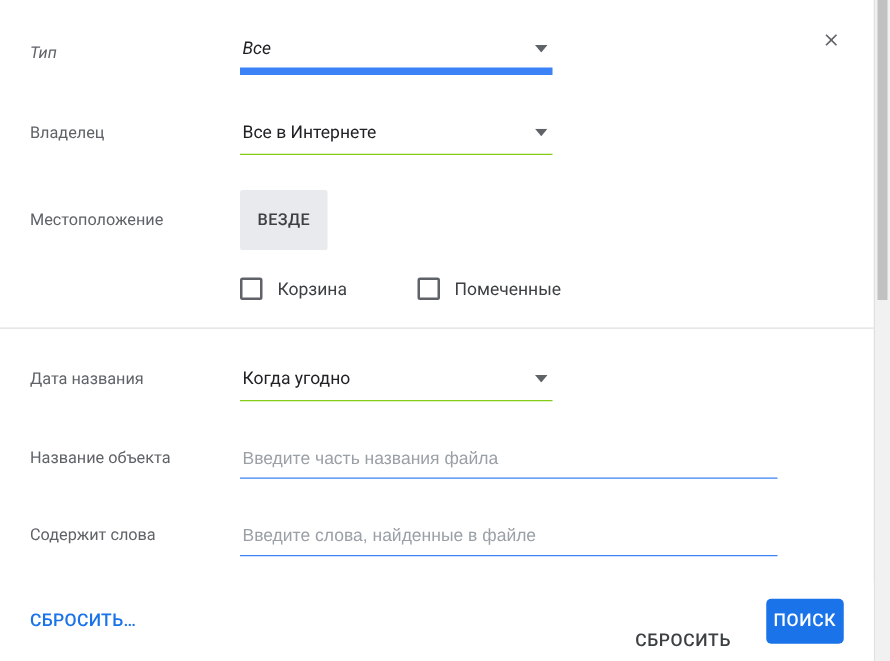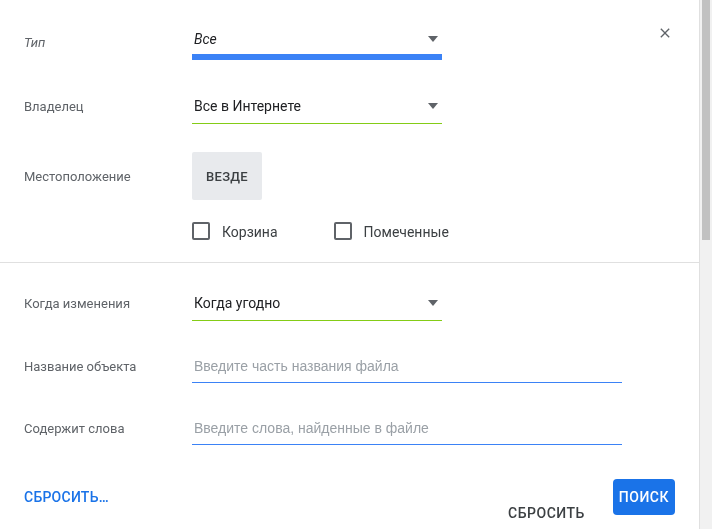--- a/index.html
+++ b/index.html
@@ -248,21 +248,21 @@
       </div>
       <div class="chk">
         <div class="chk-box"></div>
         <span class="chk-label">Помеченные</span>
       </div>
     </div>
 
     <div class="divider"></div>
 
     <div class="row" style="padding-top:22px;">
-      <div class="label">Когда изменения</div>
+      <div class="label">Дата названия</div>
       <div class="field">
         <div class="select">
           <span class="select-text">Когда угодно</span>
           <span class="arrow">
             <svg viewBox="0 0 10 6">
                 <path fill="currentColor" d="M0 0l5 6 5-6z"></path>
               </svg>
           </span>
         </div>
       </div>

